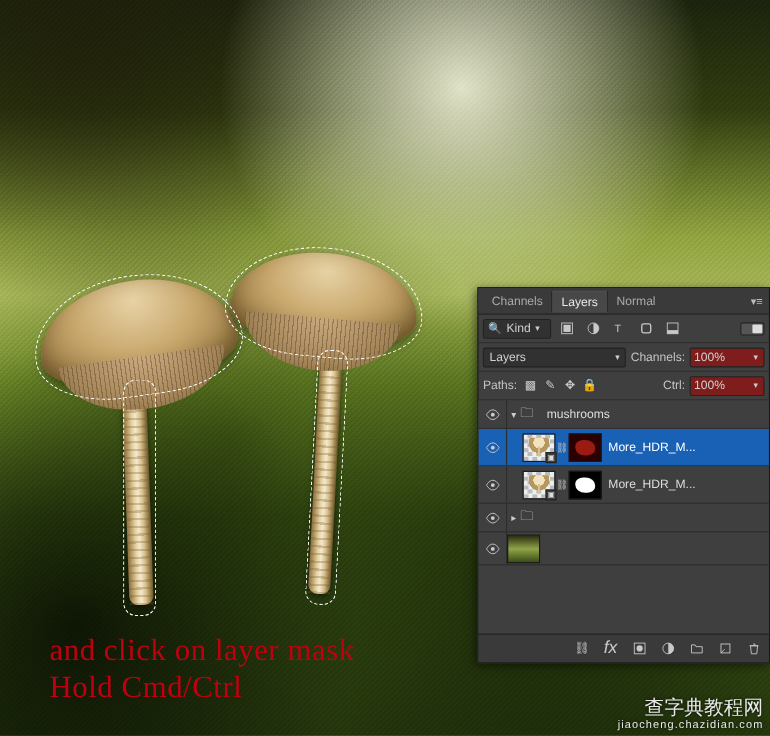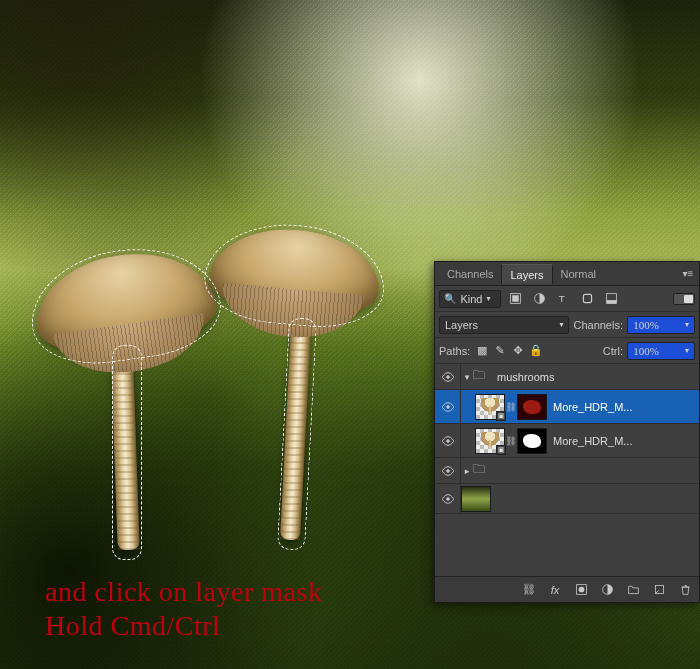--- a/index.html
+++ b/index.html
@@ -121,21 +121,21 @@
   .toggle {
     margin-left:auto; width:22px; height:12px; background:#555; border:1px solid #222; border-radius:2px; position:relative;
   }
   .toggle::after { content:""; position:absolute; right:1px; top:1px; width:9px; height:8px; background:#ddd; border-radius:1px; }
   .blend-select {
     flex:1; display:flex; align-items:center; justify-content:space-between;
     background:#313131; border:1px solid #222; height:18px; padding:0 5px; border-radius:2px; min-width:70px;
   }
   .blend-select .chev { font-size:8px; }
   .pct-field {
-    display:flex; align-items:center; background:#1d4ed8; border:1px solid #222; height:18px; padding:0 3px; border-radius:2px;font-family:Liberation Serif, serif;
+    display:flex; align-items:center; background:#7f1d1d; border:1px solid #222; height:18px; padding:0 3px; border-radius:2px;
   }
   .pct-field span { min-width:30px; text-align:right; padding-right:2px; }
   .pct-field .chev { font-size:8px; color:#ccc; }
   .lbl { color:#c4c4c4; }
 
   .lock-row .lock-icons { display:flex; gap:2px; }
   .lock-row .lock-icons .li { width:16px; height:16px; display:flex; align-items:center; justify-content:center; color:#ccc; font-size:11px; }
 
   .layers { flex:1; overflow:hidden; background:#3f3f3f; }
   .layer {
@@ -214,20 +214,24 @@
   <div class="selection sel1"></div>
   <div class="selection sel2"></div>
   <div class="selection sel1s"></div>
   <div class="selection sel2s"></div>
 
   <div class="caption">
     <div>and click on layer mask</div>
     <div>Hold Cmd/Ctrl</div>
   </div>
 
+  <div class="watermark">
+    <span>查字典教程网</span>
+    <span class="sub">jiaocheng.chazidian.com</span>
+  </div>
 
   <div class="panel">
     <div class="tabs">
       <div class="tab">Channels</div>
       <div class="tab active">Layers</div>
       <div class="tab">Normal</div>
       <div class="panel-menu">▾≡</div>
     </div>
 
     <div class="row">
@@ -367,21 +371,21 @@
           </div>
         <div class="thumb"></div>
       </div>
 
       <div class="fill-placeholder"></div>
     </div>
 
     <div class="bottombar">
       <div class="bi">⛓</div>
       <div class="bi">
-          <span style="font-style:italic;font-size:11px">fx</span>
+          <span style="font-style:italic;font-size:16px">fx</span>
         </div>
       <div class="bi">
           <svg viewBox="0 0 16 16">
             <rect x="2" y="2" width="12" height="12" fill="none" stroke="currentColor"></rect>
             <circle cx="8" cy="8" r="3.5" fill="currentColor"></circle>
           </svg>
         </div>
       <div class="bi">
           <svg viewBox="0 0 16 16">
             <circle cx="8" cy="8" r="6" fill="none" stroke="currentColor"></circle>

